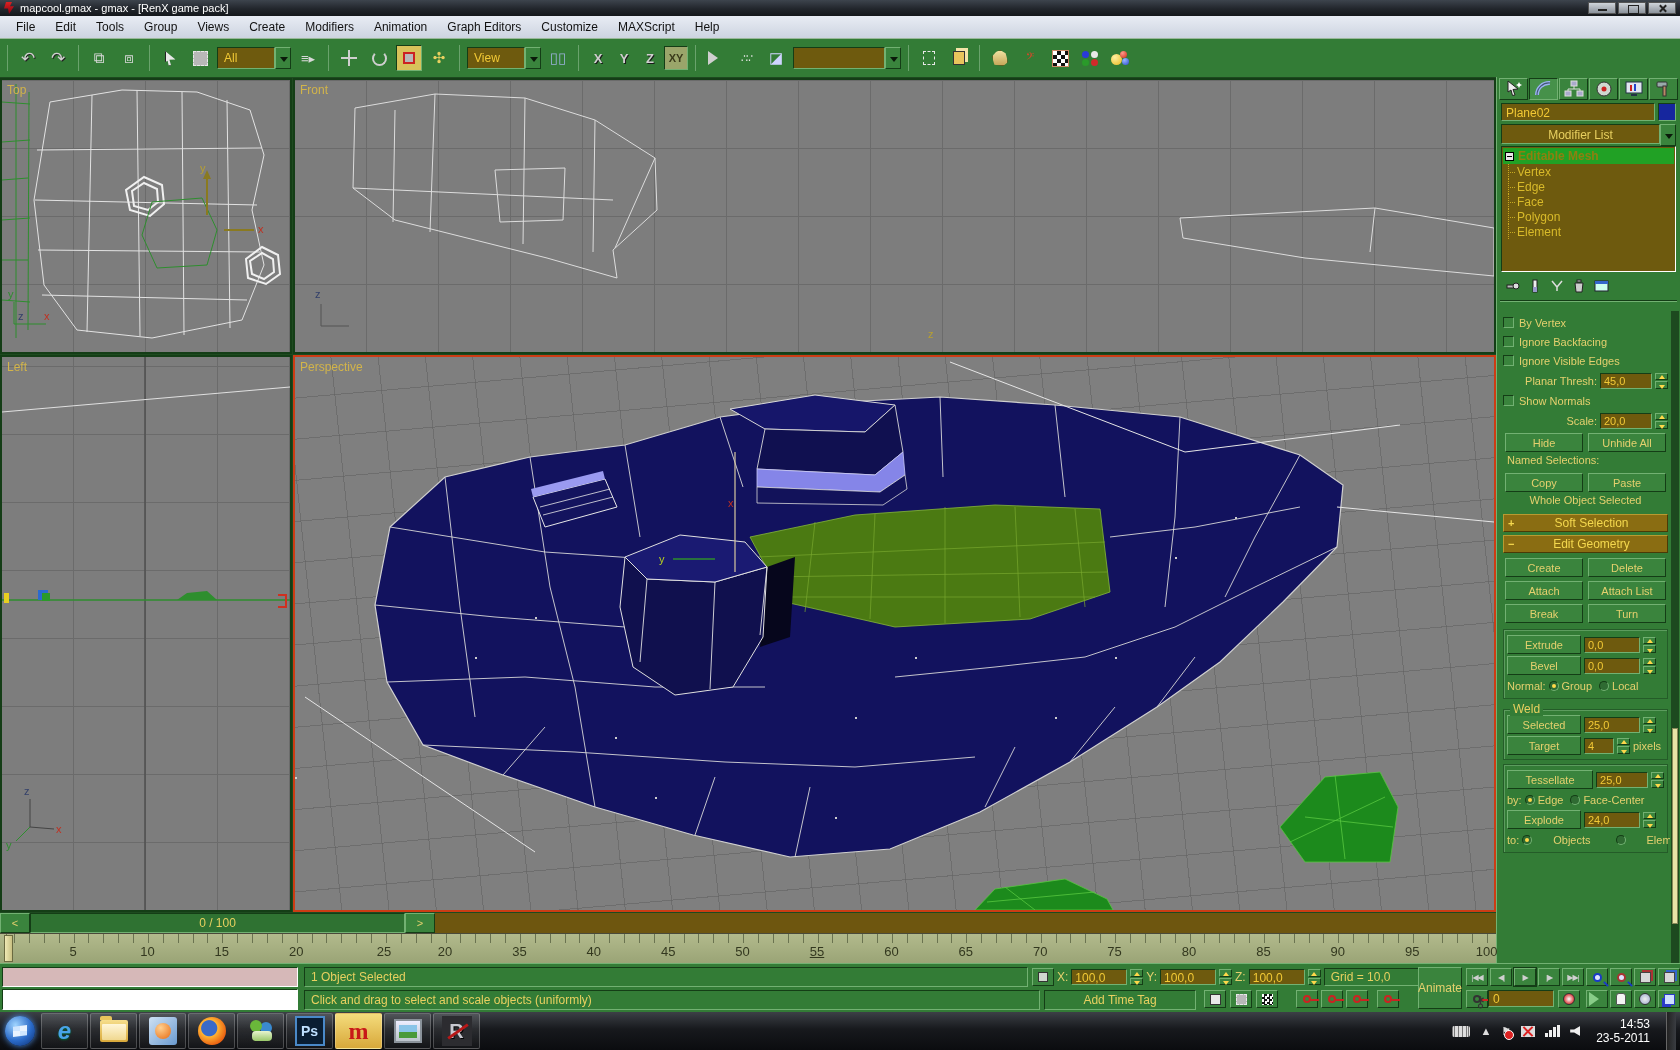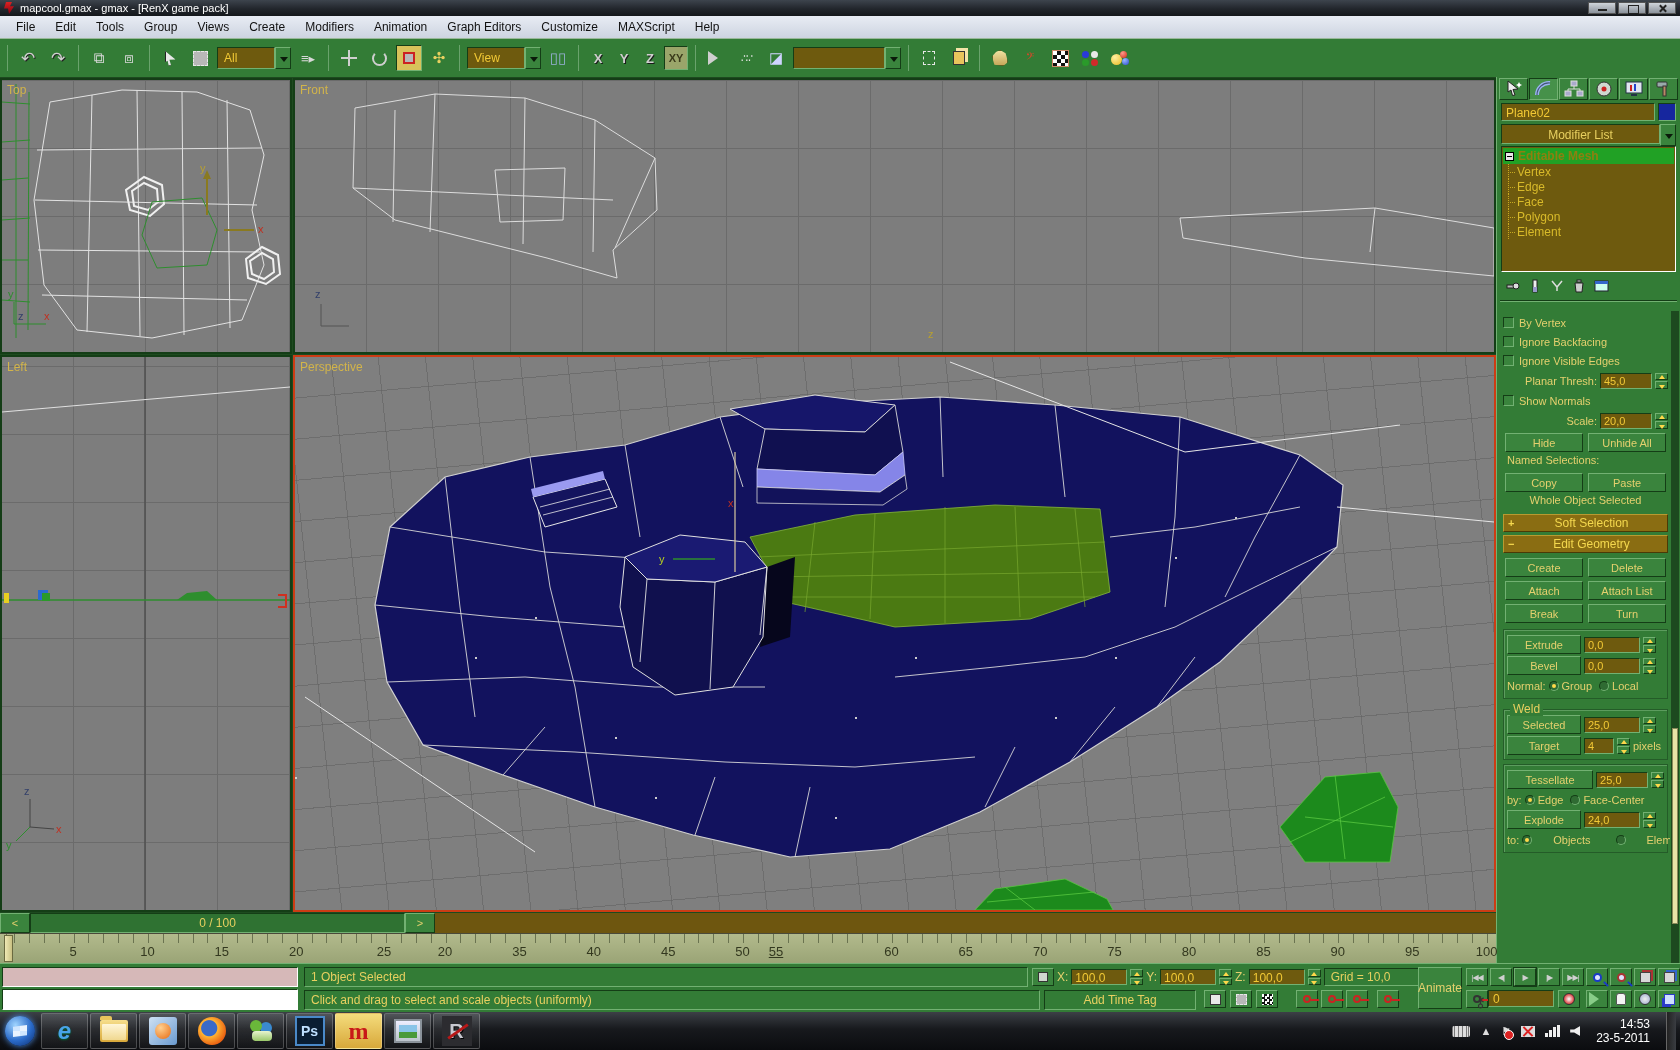--- a/index.html
+++ b/index.html
@@ -745,21 +745,21 @@
       <span class="tl-num" style="left: 73px;">5</span>
       <span class="tl-num" style="left: 147.4px;">10</span>
       <span class="tl-num" style="left: 221.8px;">15</span>
       <span class="tl-num" style="left: 296.2px;">20</span>
       <span class="tl-num" style="left: 384px;">25</span>
       <span class="tl-num" style="left: 445px;">20</span>
       <span class="tl-num" style="left: 519.4px;">35</span>
       <span class="tl-num" style="left: 593.8px;">40</span>
       <span class="tl-num" style="left: 668.2px;">45</span>
       <span class="tl-num" style="left: 742.6px;">50</span>
-      <span class="tl-num" style="left: 776px; text-decoration: underline;">55</span>
+      <span class="tl-num" style="left: 817px; text-decoration: underline;">55</span>
       <span class="tl-num" style="left: 891.4px;">60</span>
       <span class="tl-num" style="left: 965.8px;">65</span>
       <span class="tl-num" style="left: 1040.2px;">70</span>
       <span class="tl-num" style="left: 1114.6px;">75</span>
       <span class="tl-num" style="left: 1189px;">80</span>
       <span class="tl-num" style="left: 1263.4px;">85</span>
       <span class="tl-num" style="left: 1337.8px;">90</span>
       <span class="tl-num" style="left: 1412.2px;">95</span>
       <span class="tl-num" style="left: 1486.6px;">100</span>
     </div>

